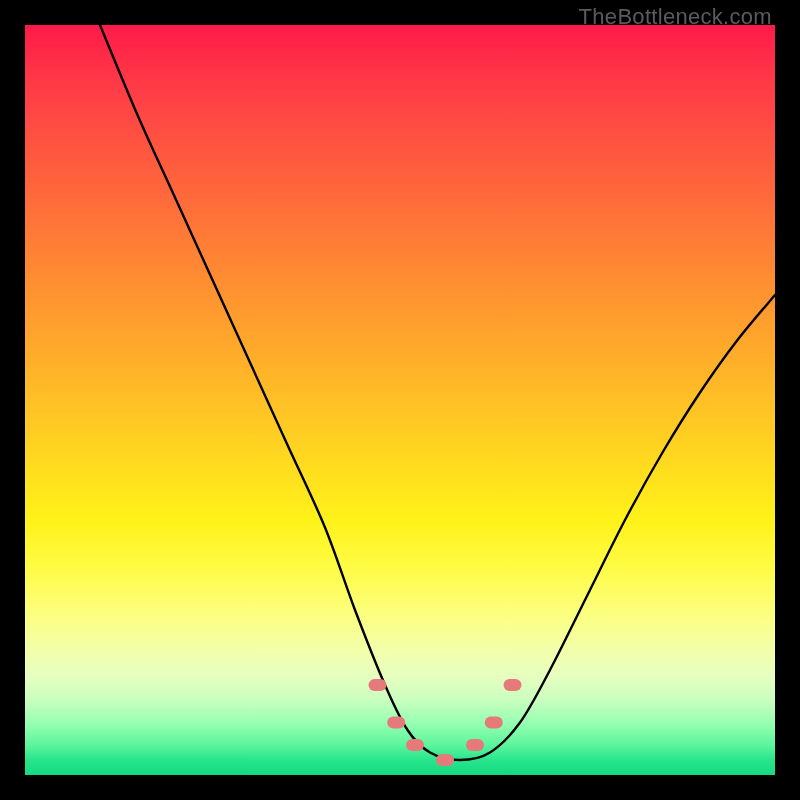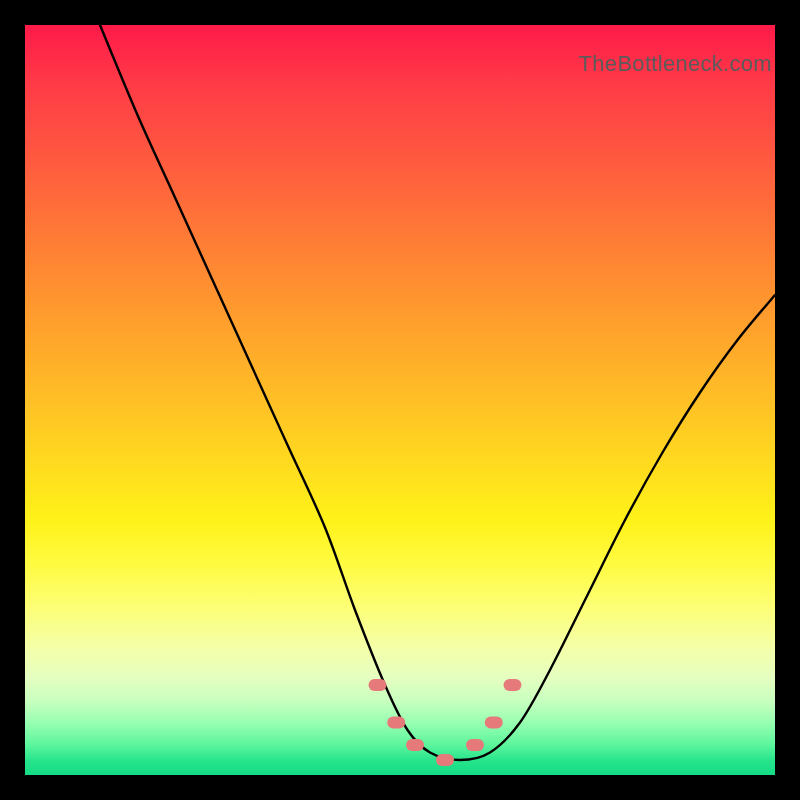--- a/index.html
+++ b/index.html
@@ -47,21 +47,20 @@
     );
   }
   .attribution {
     position: absolute;
     top: 4px;
     right: 28px;
     color: #5b5b5b;
     font-size: 22px;
     letter-spacing: 0.3px;
     font-weight: 500;
-    margin-top: 47px;
   }
   svg.curve {
     position: absolute;
     left: 25px;
     top: 25px;
     width: 750px;
     height: 750px;
     overflow: visible;
   }
 </style>

